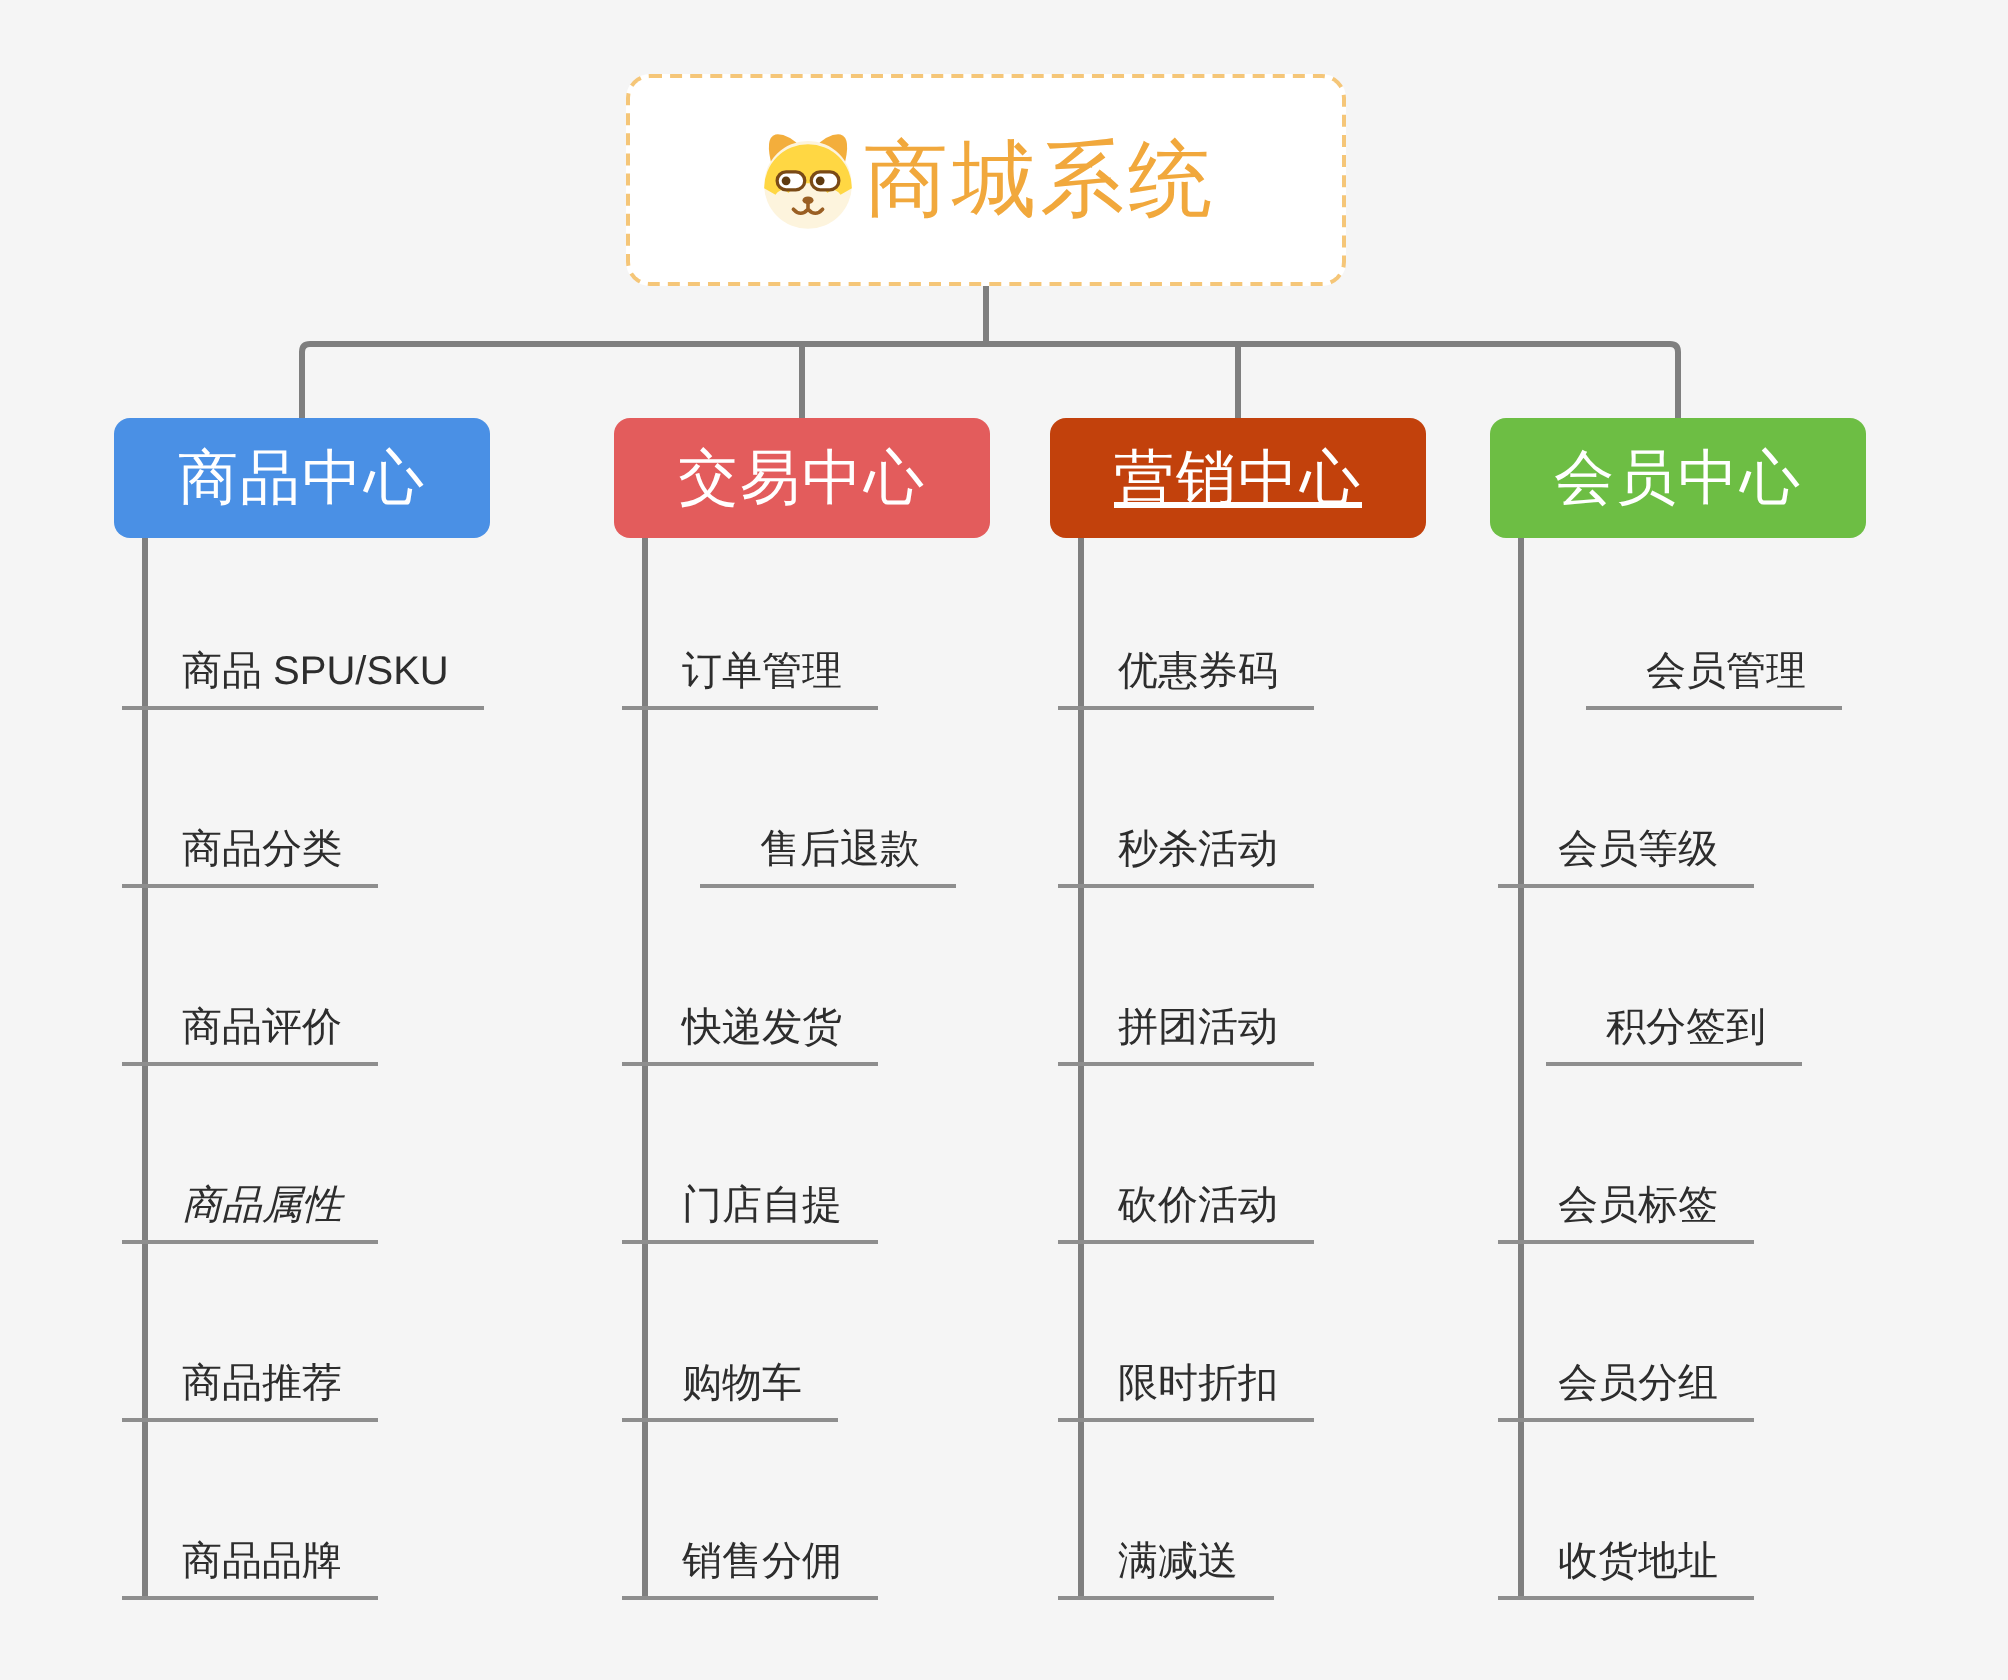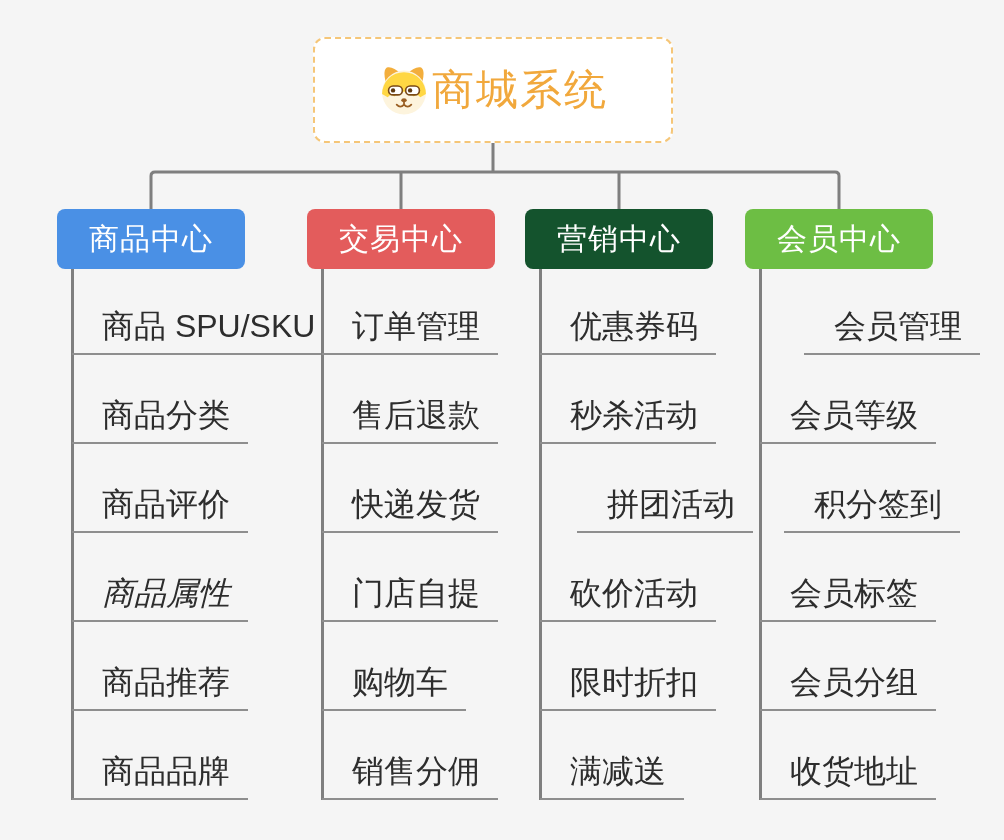--- a/index.html
+++ b/index.html
@@ -18,24 +18,24 @@
   .root-title{font-size:42px;color:var(--root-text);letter-spacing:2px;}
   .shiba{width:52px;height:52px;display:block;}
   .branch-col{position:absolute;top:0;height:652px;width:260px;}
   .branch-head{
     position:absolute;left:0;top:209px;width:188px;height:60px;border-radius:8px;
     display:flex;align-items:center;justify-content:center;
     color:#ffffff;font-size:30px;letter-spacing:1px;cursor:default;
   }
   .trunk{position:absolute;left:13.5px;width:3px;background:var(--connector);}
   .item{
-    position:absolute;left:15px;height:40px;box-sizing:border-box;
+    position:absolute;left:4px;height:40px;box-sizing:border-box;
     display:flex;align-items:flex-end;white-space:nowrap;
     padding:0 18px 4px 30px;border-bottom:2px solid var(--underline);
-    font-size:32px;color:var(--item-text);
+    font-size:20px;color:var(--item-text);
   }
 </style>
 </head>
 <body>
 
 <div class="canvas">
 
   <svg class="connector-svg">
     <path id="tree-path" fill="none" stroke-width="3" stroke-linecap="butt" d="M151,209 L151,176 Q151,172 155,172 L835,172 Q839,172 839,176 L839,209 M493,143 L493,172 M401,172 L401,209 M619,172 L619,209" stroke="#7f7f7f"></path>
   </svg>
@@ -66,32 +66,32 @@
         <div class="item" style="top: 404px;">商品分类</div>
         <div class="item" style="top: 493px;">商品评价</div>
         <div class="item" style="top: 582px; font-style: italic;">商品属性</div>
         <div class="item" style="top: 671px;">商品推荐</div>
         <div class="item" style="top: 760px;">商品品牌</div>
       </div>
       <div class="branch-col" style="left: 307px;">
     <div class="trunk" style="top: 269px; height: 531px;"></div>
     <div class="branch-head" style="background: rgb(227, 92, 92);">交易中心</div>
   <div class="item" style="top: 315px;">订单管理</div>
-        <div class="item" style="top: 404px;">售后退款</div>
+        <div class="item" style="top: 404px; margin-left: 39px;">售后退款</div>
         <div class="item" style="top: 493px;">快递发货</div>
         <div class="item" style="top: 582px;">门店自提</div>
         <div class="item" style="top: 671px;">购物车</div>
         <div class="item" style="top: 760px;">销售分佣</div>
       </div>
       <div class="branch-col" style="left: 525px;">
     <div class="trunk" style="top: 269px; height: 531px;"></div>
-    <div class="branch-head" style="background: #14532d;">营销中心</div>
+    <div class="branch-head" style="background: #c2410c; text-decoration: underline;">营销中心</div>
   <div class="item" style="top: 315px;">优惠券码</div>
         <div class="item" style="top: 404px;">秒杀活动</div>
-        <div class="item" style="top: 493px; margin-left: 37px;">拼团活动</div>
+        <div class="item" style="top: 493px;">拼团活动</div>
         <div class="item" style="top: 582px;">砍价活动</div>
         <div class="item" style="top: 671px;">限时折扣</div>
         <div class="item" style="top: 760px;">满减送</div>
       </div>
       <div class="branch-col" style="left: 745px;">
     <div class="trunk" style="top: 269px; height: 531px;"></div>
     <div class="branch-head" style="background: rgb(109, 190, 68);">会员中心</div>
   <div class="item" style="top: 315px; margin-left: 44px;">会员管理</div>
         <div class="item" style="top: 404px;">会员等级</div>
         <div class="item" style="top: 493px; margin-left: 24px;">积分签到</div>

